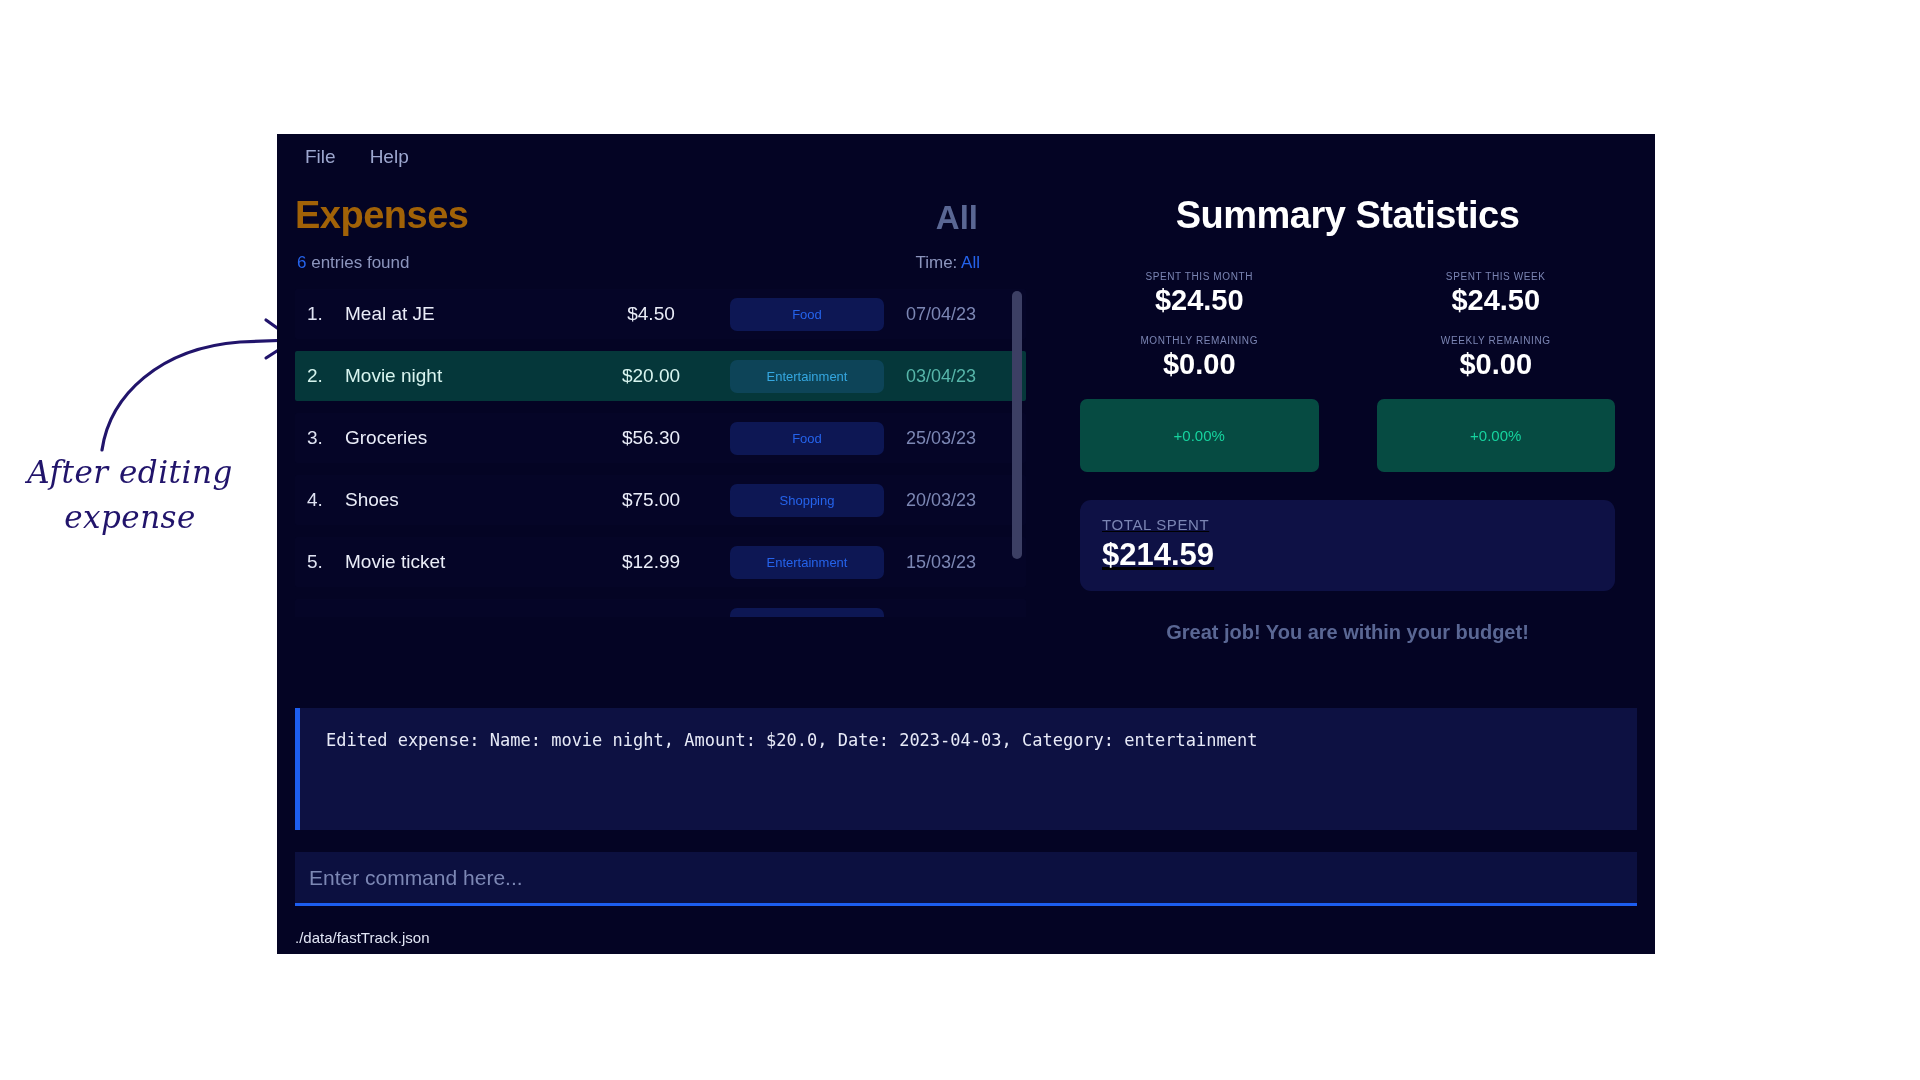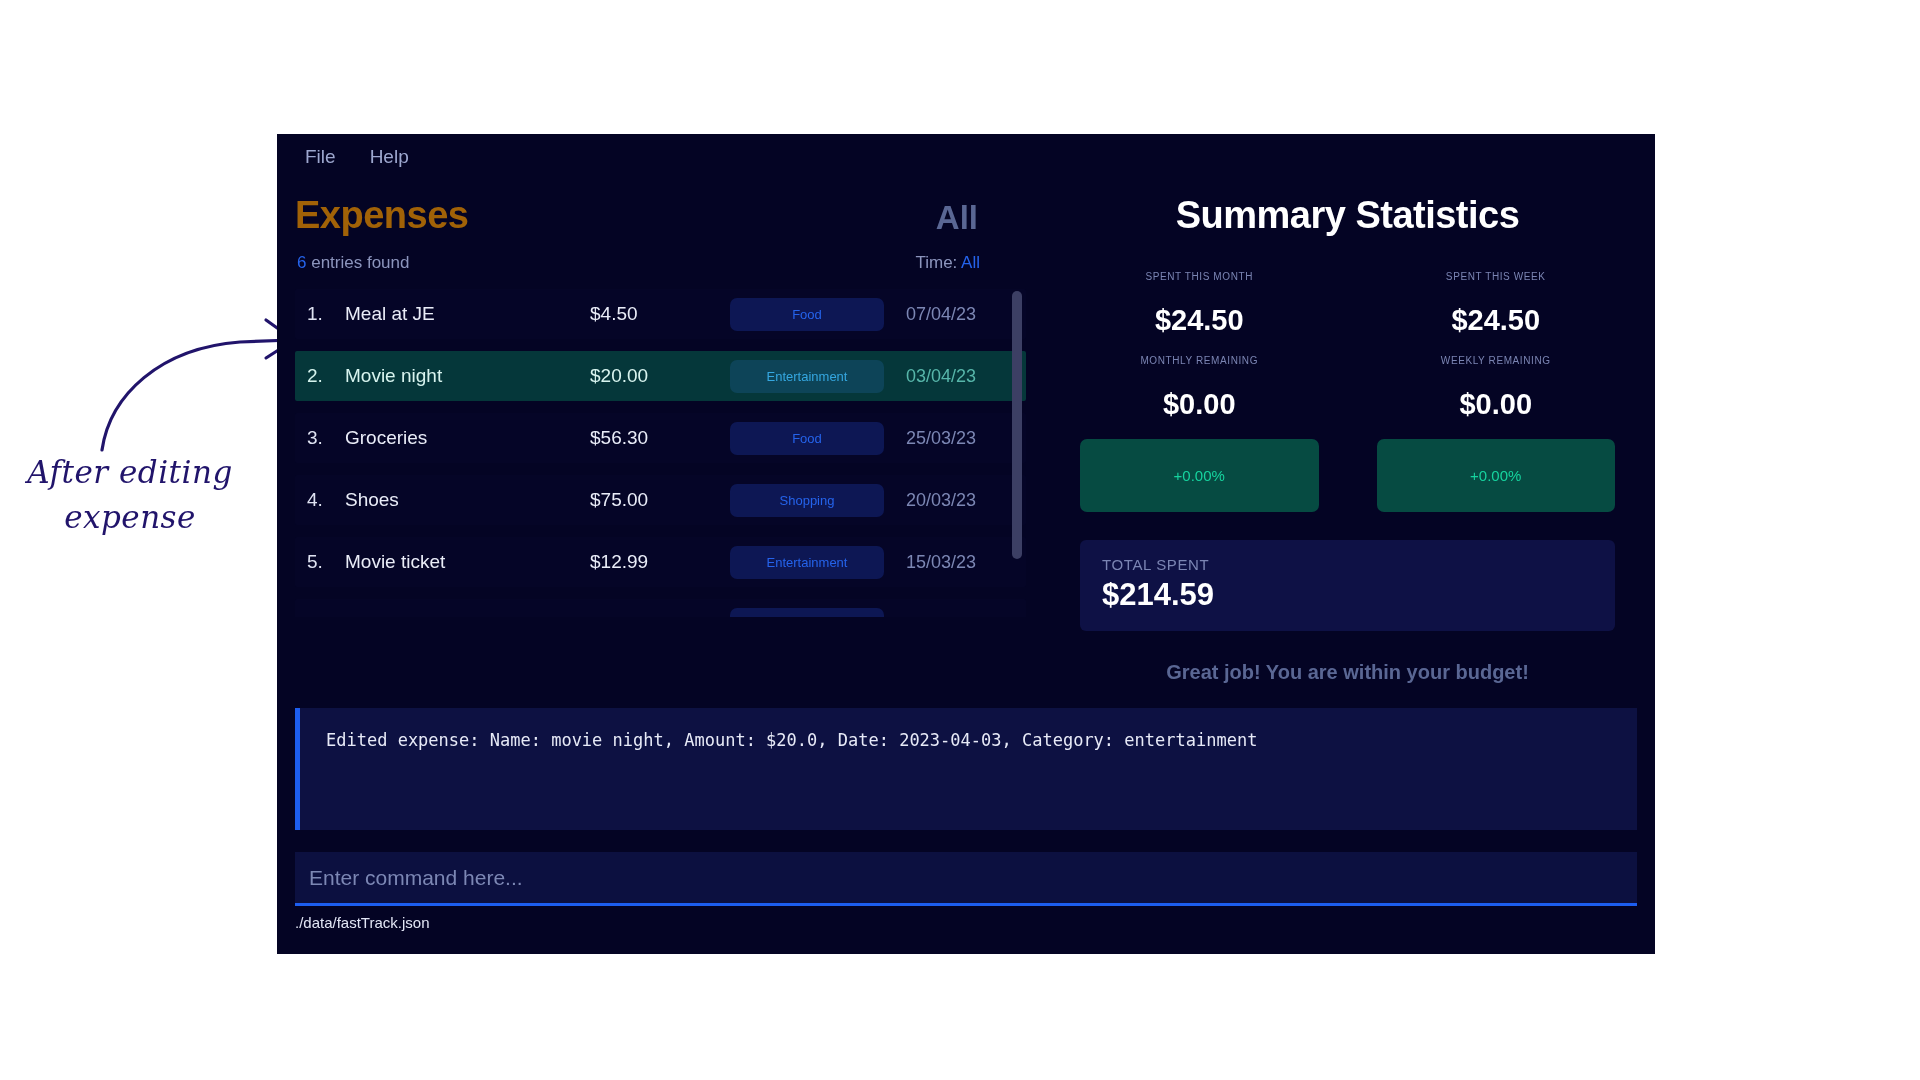--- a/index.html
+++ b/index.html
@@ -158,21 +158,21 @@
   }
   .row.selected .idx { color: #d4f2ec; }
   .row .name {
     flex: 1 1 auto;
     font-size: 19px;
     color: #eaedf8;
   }
   .row.selected .name { color: #d8f4ef; }
   .row .amount {
     width: 140px;
-    text-align: left;
+    text-align: center;
     font-size: 19px;
     color: #eaedf8;
     flex: 0 0 auto;
     padding-right: 18px;
   }
   .row.selected .amount { color: #d8f4ef; }
   .badge {
     width: 154px;
     flex: 0 0 auto;
     text-align: center;
@@ -235,38 +235,39 @@
   .stat-label {
     font-size: 10px;
     letter-spacing: 0.6px;
     color: #7b85b3;
     text-transform: uppercase;
   }
   .stat-value {
     font-size: 29px;
     font-weight: bold;
     color: #ffffff;
-    margin-top: 22px;
+    margin-top: 2px;
   }
   .stat-gap { height: 18px; }
   .pct-badge {
     margin-top: 18px;
     background: #064b42;
     border-radius: 7px;
     padding: 28px 0;
     font-size: 15px;
     color: #16d39e;
     text-align: center;
   }
   .total-card {
     margin: 28px 14px 0 14px;
     background: #0e1145;
-    border-radius: 6px;
+    border-radius: 11px;
     padding: 16px 22px 18px 22px;
     display: flex;
+    text-decoration: underline;
   }
   .total-card .half { flex: 1 1 0; }
   .total-card .half.right { text-align: right; }
   .card-label {
     font-size: 15px;
     letter-spacing: 0.6px;
     color: #7b85b3;
     text-transform: uppercase;
   }
   .card-value {
@@ -319,22 +320,22 @@
     font-size: 21px;
     padding: 0 14px;
     outline: none;
   }
   .cmd-input::placeholder { color: #7c87b4; }
 
   
   .statusbar {
     flex: 1 1 auto;
     display: flex;
-    align-items: flex-start;
-    padding: 8px 0 0 18px;
+    align-items: center;
+    padding: 15px 0 0 18px;
     background: #040424;
   }
   .status-text {
     font-size: 15px;
     color: #e2e6f5;
   }
 </style>
 </head>
 <body>
 

